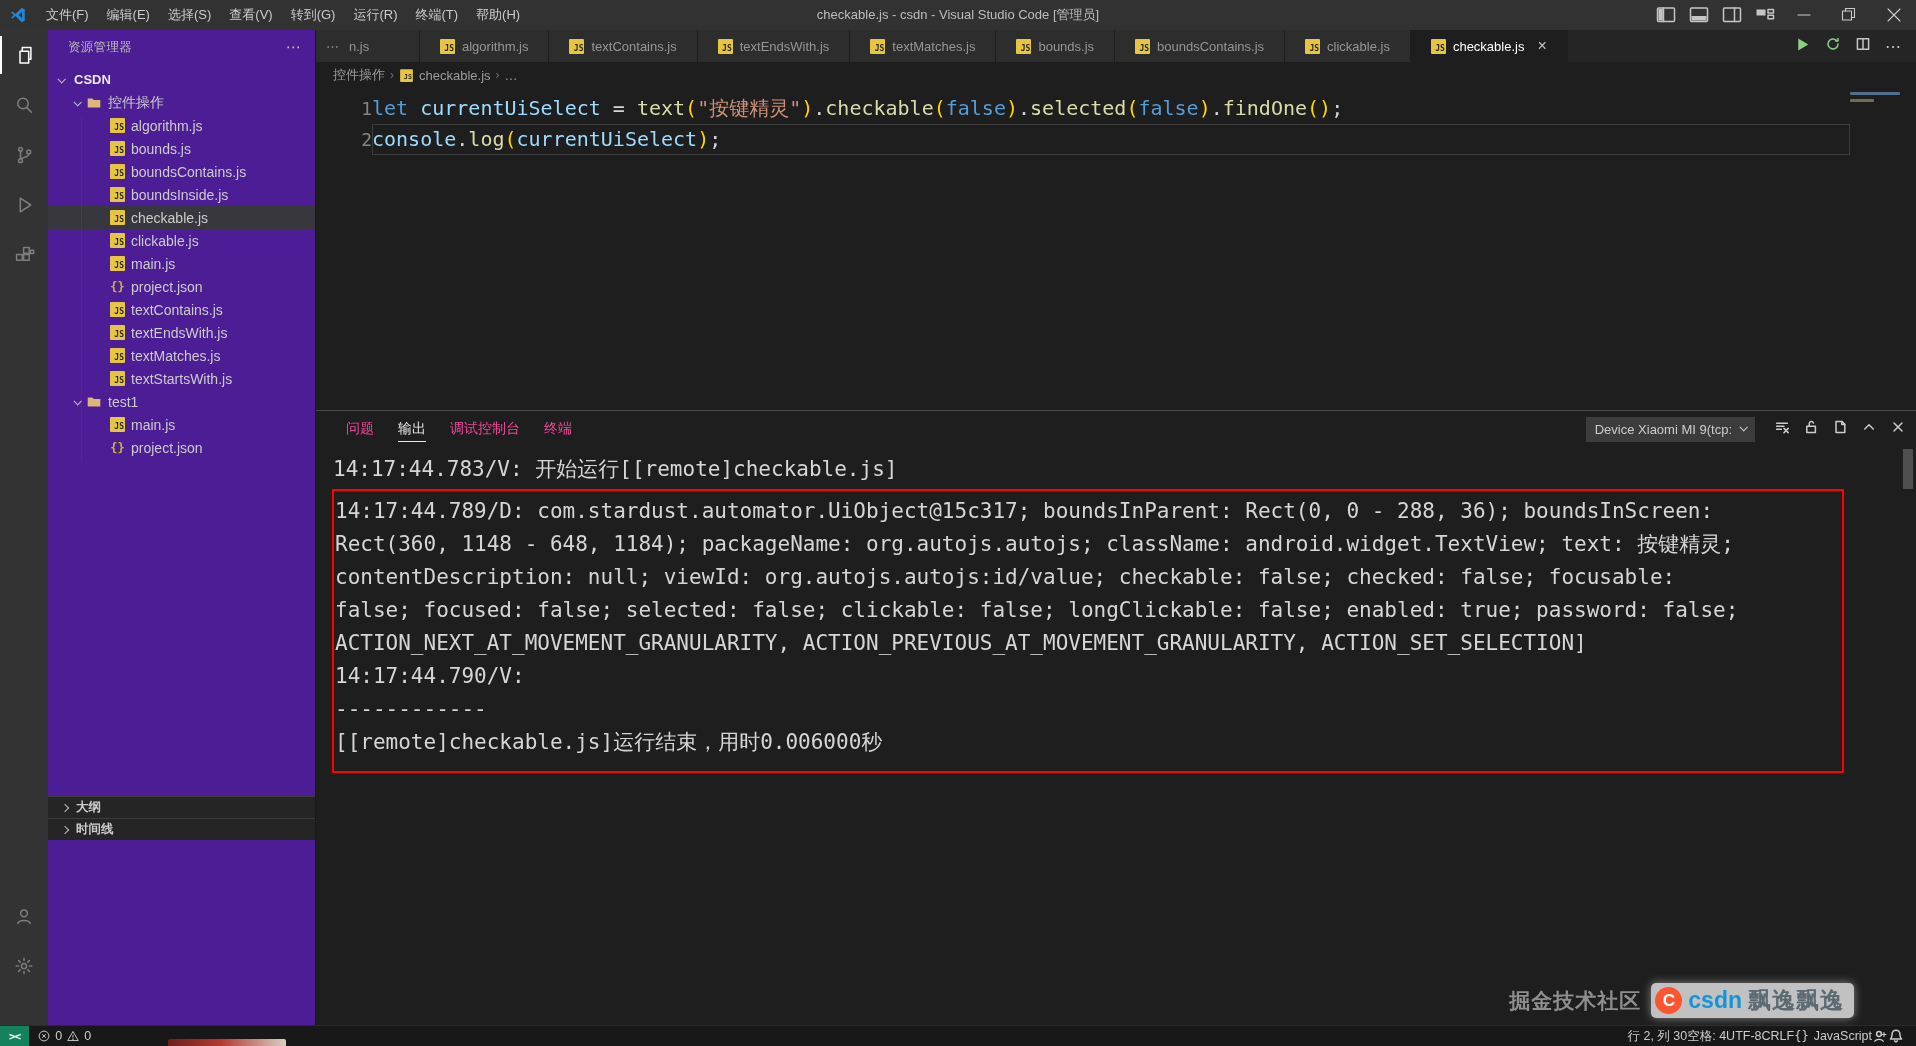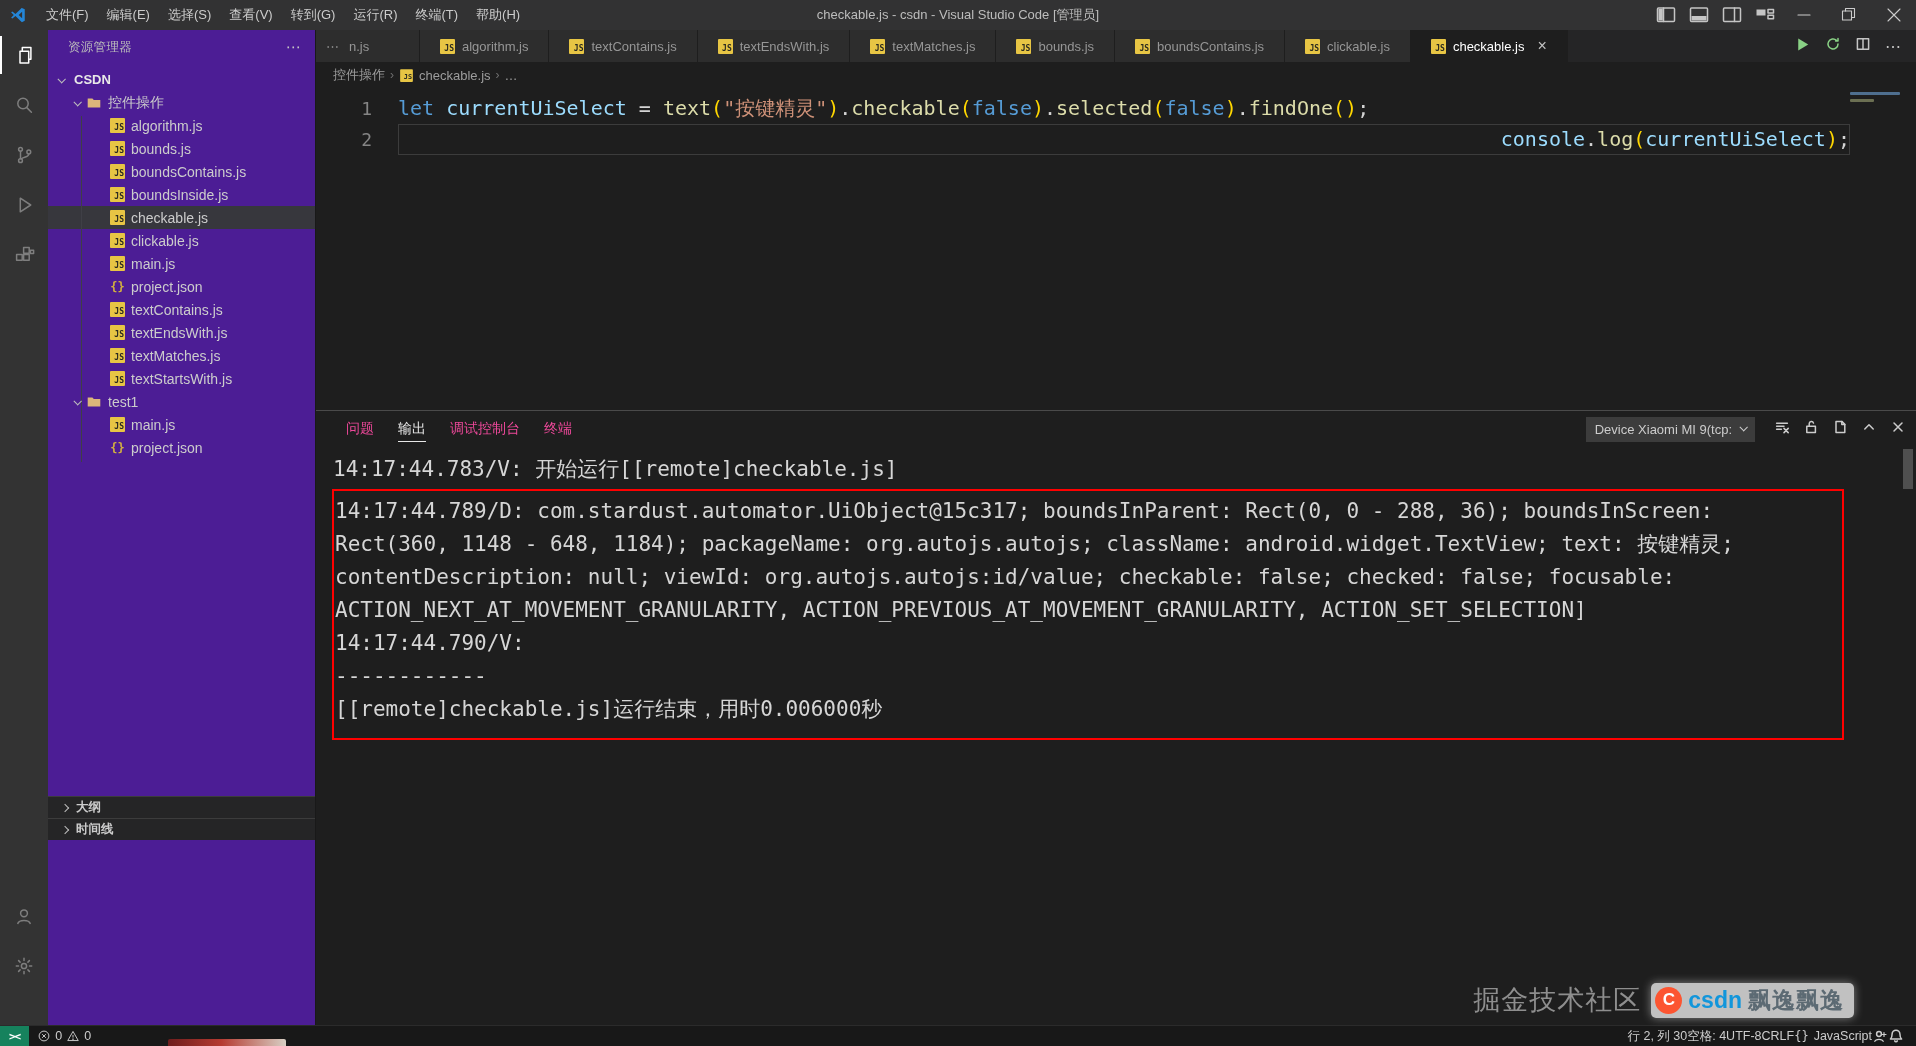--- a/index.html
+++ b/index.html
@@ -54,22 +54,22 @@
   .tab.active{background:#1e1e1e;color:#ffffff;}
   .tab.partial{width:104px;padding:0 10px;overflow:hidden;}
   .tab-dots{color:#9a9a9a;letter-spacing:1px;margin-right:2px;}
   .tab-close{margin-left:6px;color:#c2c2c2;font-size:16px;line-height:1;}
   #tab-actions{margin-left:auto;display:flex;align-items:center;gap:14px;padding:0 14px;color:#c5c5c5;}
   #breadcrumb{height:26px;display:flex;align-items:center;padding-left:17px;font-size:13px;color:#9d9d9d;gap:5px;flex:none;}
   .crumb-sep{color:#6f6f6f;font-size:12px;}
   #code{height:322px;flex:none;position:relative;padding-top:5px;font-family:"DejaVu Sans Mono","Liberation Mono",monospace;font-size:20px;}
   .code-line{display:flex;line-height:31px;}
   .ln{width:56px;text-align:right;color:#858585;flex:none;font-size:18px;}
-  .line-content{flex:1;margin-left:26px;margin-right:66px;white-space:pre;}
-  .code-line.current .line-content{box-shadow:inset 0 0 0 1px #3c3c3c;text-align:right;}
+  .line-content{flex:1;margin-right:66px;white-space:pre;}
+  .code-line.current .line-content{box-shadow:inset 0 0 0 1px #3c3c3c;}
   .tk-kw{color:#569cd6;} .tk-var{color:#9cdcfe;} .tk-fn{color:#dcdcaa;}
   .tk-str{color:#ce9178;} .tk-pun{color:#d4d4d4;} .tk-br{color:#ffd700;}
   #minimap{position:absolute;top:4px;right:10px;width:56px;height:26px;}
   #minimap .mm1{height:3px;width:50px;background:#4f6f8f;margin-bottom:4px;border-radius:1px;}
   #minimap .mm2{height:3px;width:24px;background:#6b6f52;border-radius:1px;}
 
   
   #panel{flex:1;border-top:1px solid #4a4a4a;display:flex;flex-direction:column;min-height:0;position:relative;}
   #panel-header{height:36px;display:flex;align-items:center;padding:0 10px 0 18px;flex:none;}
   #panel-tabs{display:flex;align-items:center;height:100%;}
@@ -88,21 +88,21 @@
   
   #statusbar{height:21px;background:#181818;border-top:1px solid #2b2b2b;display:flex;align-items:center;color:#cccccc;font-size:12.5px;flex:none;position:relative;z-index:4;}
   #remote-indicator{height:100%;background:#16825d;color:#ffffff;display:flex;align-items:center;padding:0 9px;font-family:"DejaVu Sans Mono",monospace;font-size:11px;font-weight:700;letter-spacing:-1px;}
   #problems{display:flex;align-items:center;gap:4px;padding:0 8px;}
   #status-right{margin-left:auto;display:flex;align-items:center;padding-right:12px;}
   .status-item{display:flex;align-items:center;gap:5px;white-space:nowrap;}
   .braces{color:#cccccc;font-family:"DejaVu Sans Mono",monospace;font-size:12px;}
 
   
   #watermark{position:absolute;right:62px;bottom:28px;display:flex;align-items:center;gap:10px;z-index:6;}
-  #wm-community{font-size:27px;font-weight:400;color:#8e8e8e;letter-spacing:1px;}
+  #wm-community{font-size:21px;font-weight:700;color:#8e8e8e;letter-spacing:1px;}
   #wm-badge{display:flex;align-items:center;gap:6px;background:rgba(240,240,240,.78);border-radius:5px;padding:2px 10px 2px 4px;box-shadow:0 0 10px rgba(255,255,255,.45);}
   #wm-logo{width:27px;height:27px;border-radius:50%;background:#fc5531;color:#ffffff;font-weight:700;font-size:17px;display:flex;align-items:center;justify-content:center;}
   #wm-name{color:#1296db;font-size:23px;font-weight:700;}
   #wm-user{color:#5c6a73;font-size:23px;font-weight:600;letter-spacing:1px;}
   #artifact{position:absolute;left:168px;bottom:0;width:118px;height:7px;background:linear-gradient(90deg,#6e1d1d,#b53a31 45%,#d8cfc4);border-radius:2px 2px 0 0;z-index:7;}
   svg{display:block;}
 </style>
 </head>
 <body>
 
@@ -483,20 +483,21 @@
                   </svg>
                 </span></div>
             </div>
         </div>
         <div id="output">
           <div class="out-line">14:17:44.783/V: 开始运行[[remote]checkable.js]</div>
           <div id="output-box" style="border-color: rgb(255, 0, 0);">
               <div class="out-line">14:17:44.789/D: com.stardust.automator.UiObject@15c317; boundsInParent: Rect(0, 0 - 288, 36); boundsInScreen:</div>
               <div class="out-line">Rect(360, 1148 - 648, 1184); packageName: org.autojs.autojs; className: android.widget.TextView; text: 按键精灵;</div>
               <div class="out-line">contentDescription: null; viewId: org.autojs.autojs:id/value; checkable: false; checked: false; focusable:</div>
+              <div class="out-line">false; focused: false; selected: false; clickable: false; longClickable: false; enabled: true; password: false;</div>
               <div class="out-line">ACTION_NEXT_AT_MOVEMENT_GRANULARITY, ACTION_PREVIOUS_AT_MOVEMENT_GRANULARITY, ACTION_SET_SELECTION]</div>
               <div class="out-line">14:17:44.790/V: </div>
               <div class="out-line">------------</div>
               <div class="out-line">[[remote]checkable.js]运行结束，用时0.006000秒</div>
             </div>
         </div>
         <div id="panel-scroll"></div>
       </div>
 
     </div>

